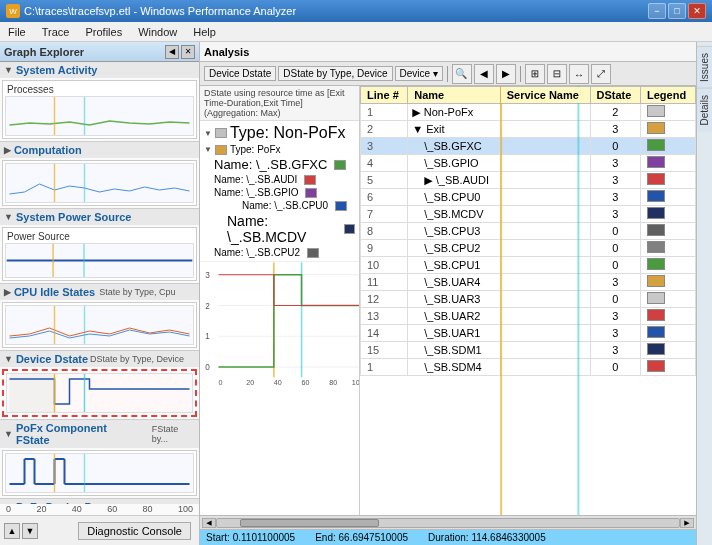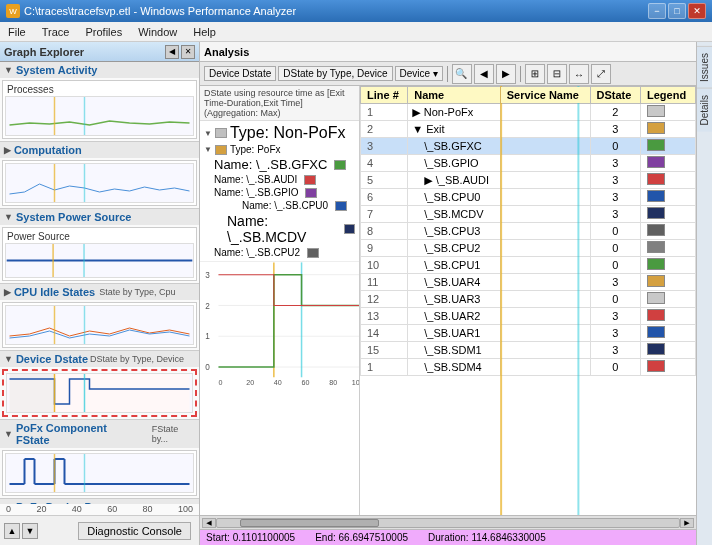--- a/index.html
+++ b/index.html
@@ -224,21 +224,21 @@
     }
     .data-table td {
       border: 1px solid #ddd;
       padding: 1px 6px;
       white-space: nowrap;
     }
     .data-table tr.selected td { background: #c8dff8; }
 
     
     .status-bar {
-      background: #f0abfc;
+      background: #7dd3fc;
       border-top: 1px solid #bbb;
       padding: 2px 6px;
       font-size: 10px;
       display: flex;
       gap: 20px;
     }
 
     .scrollbar-x {
       height: 14px;
       background: #e0e0e0;

